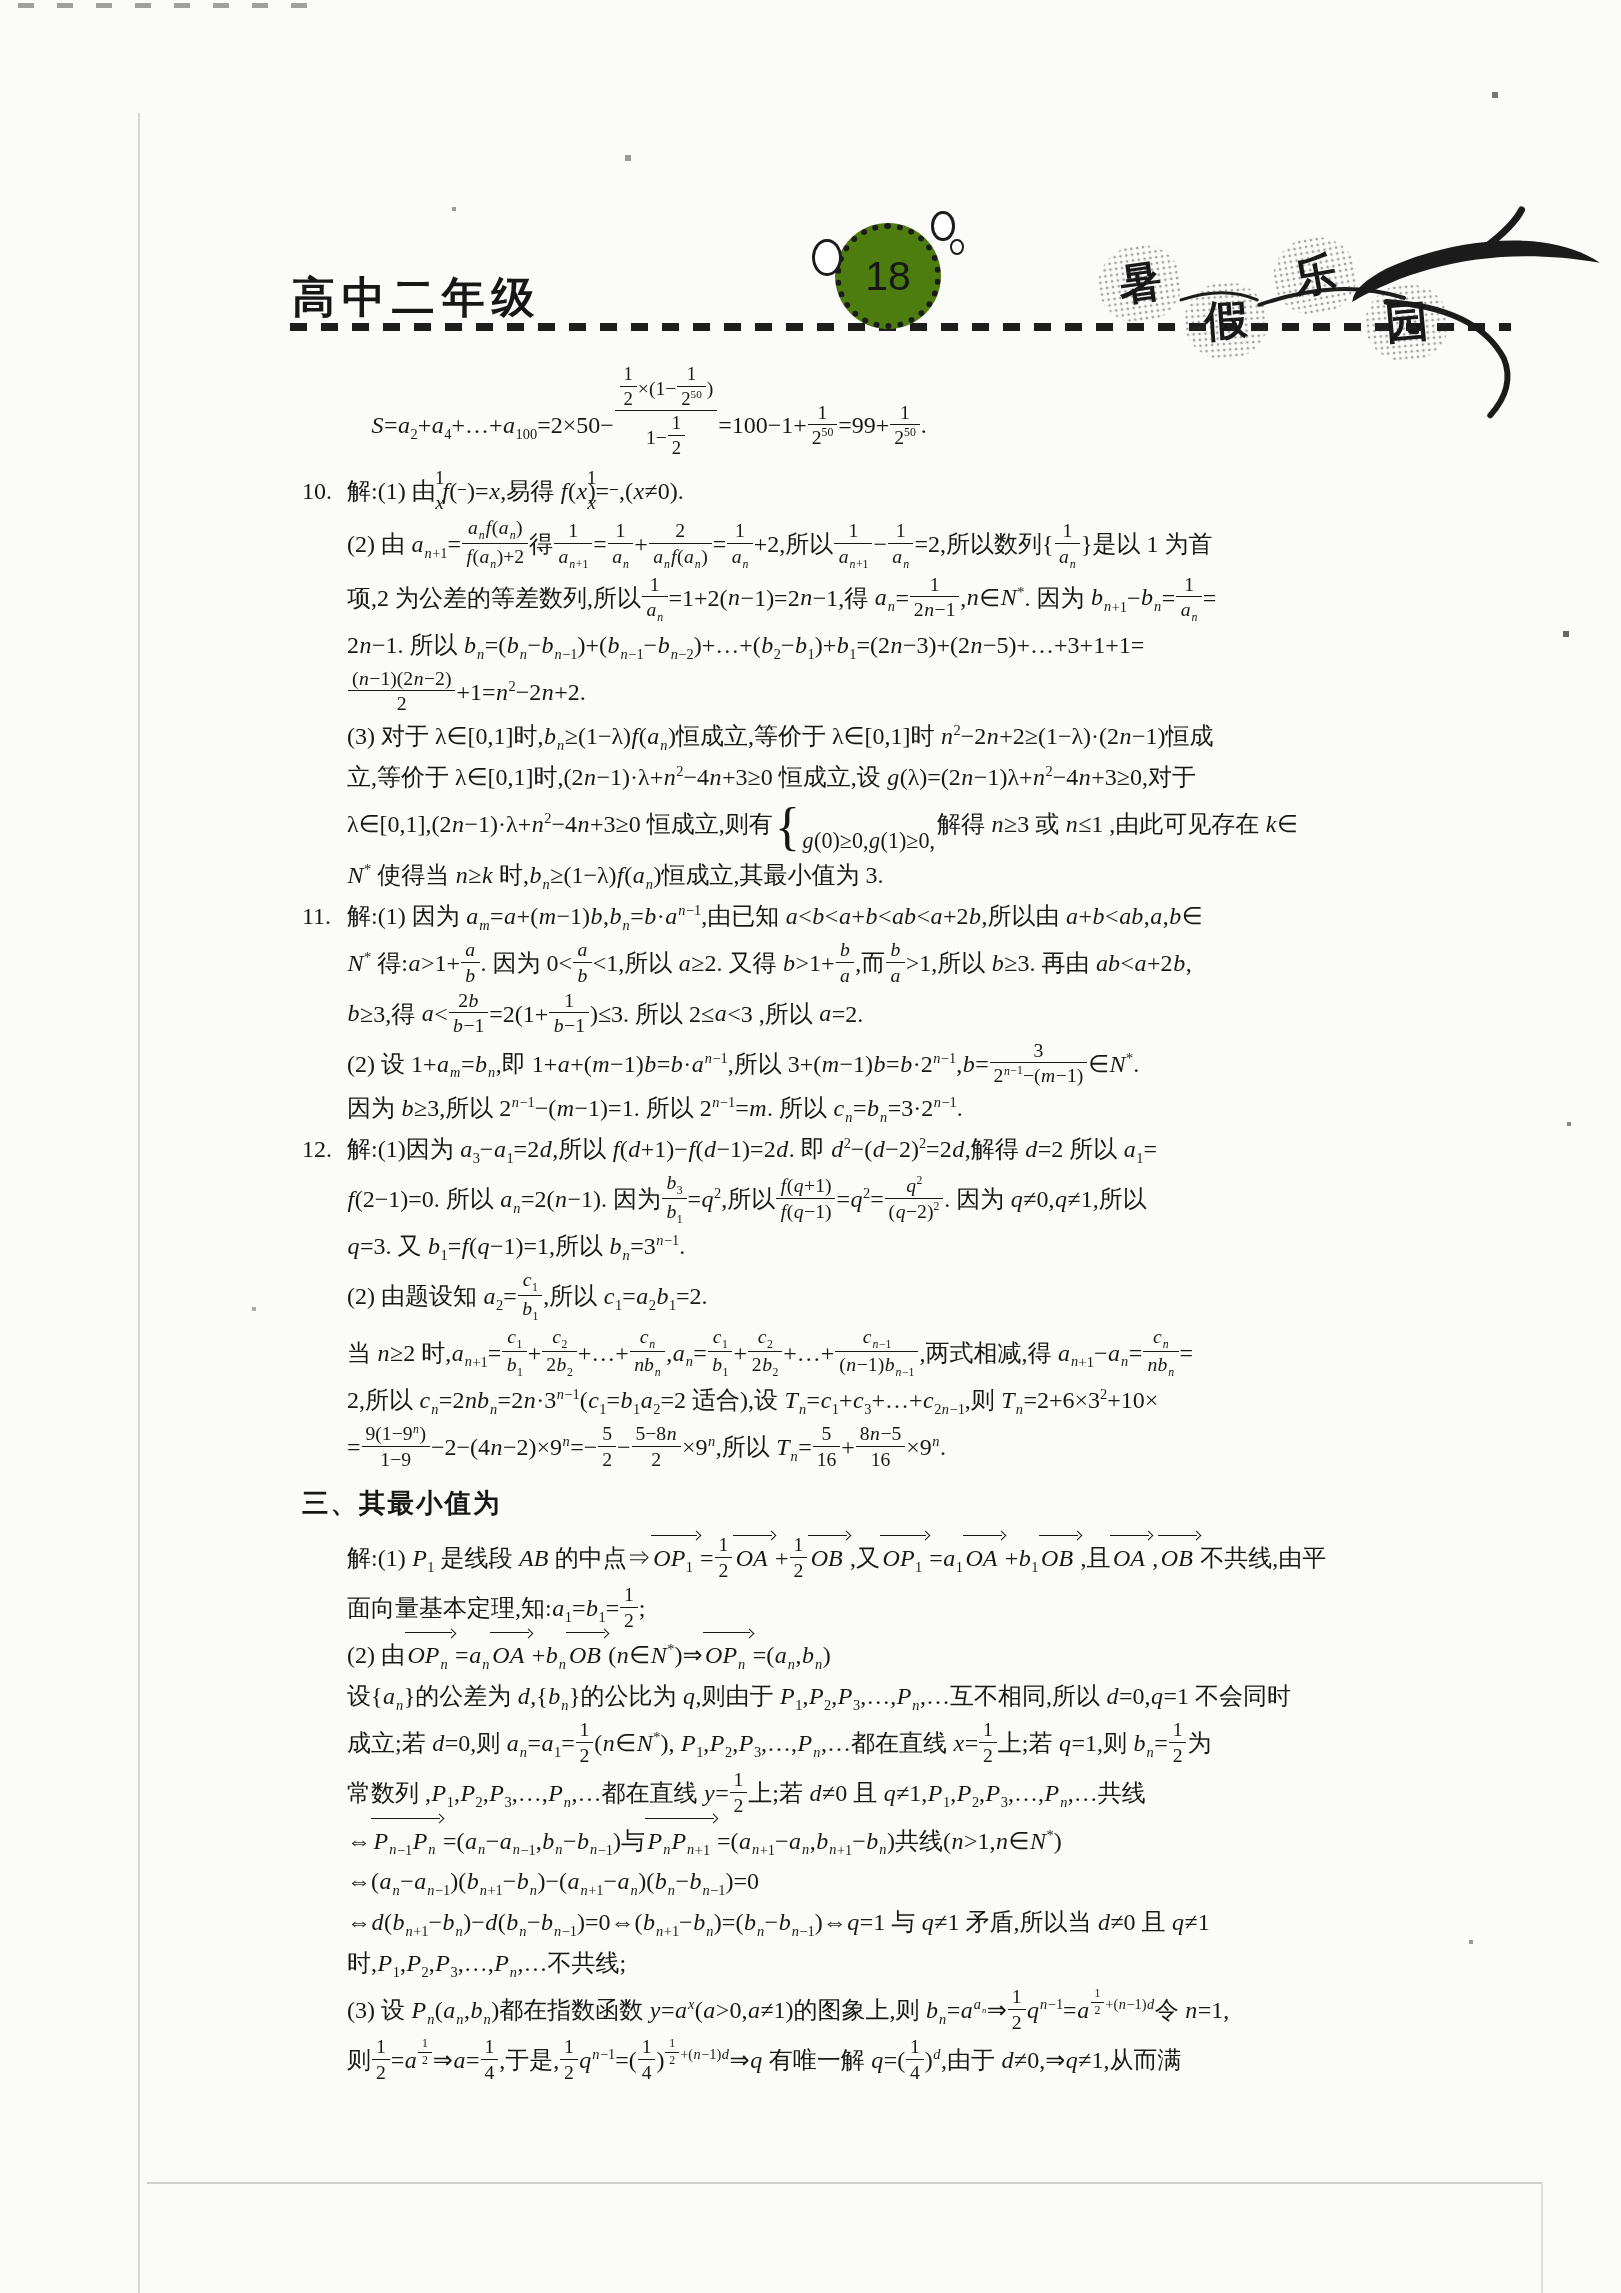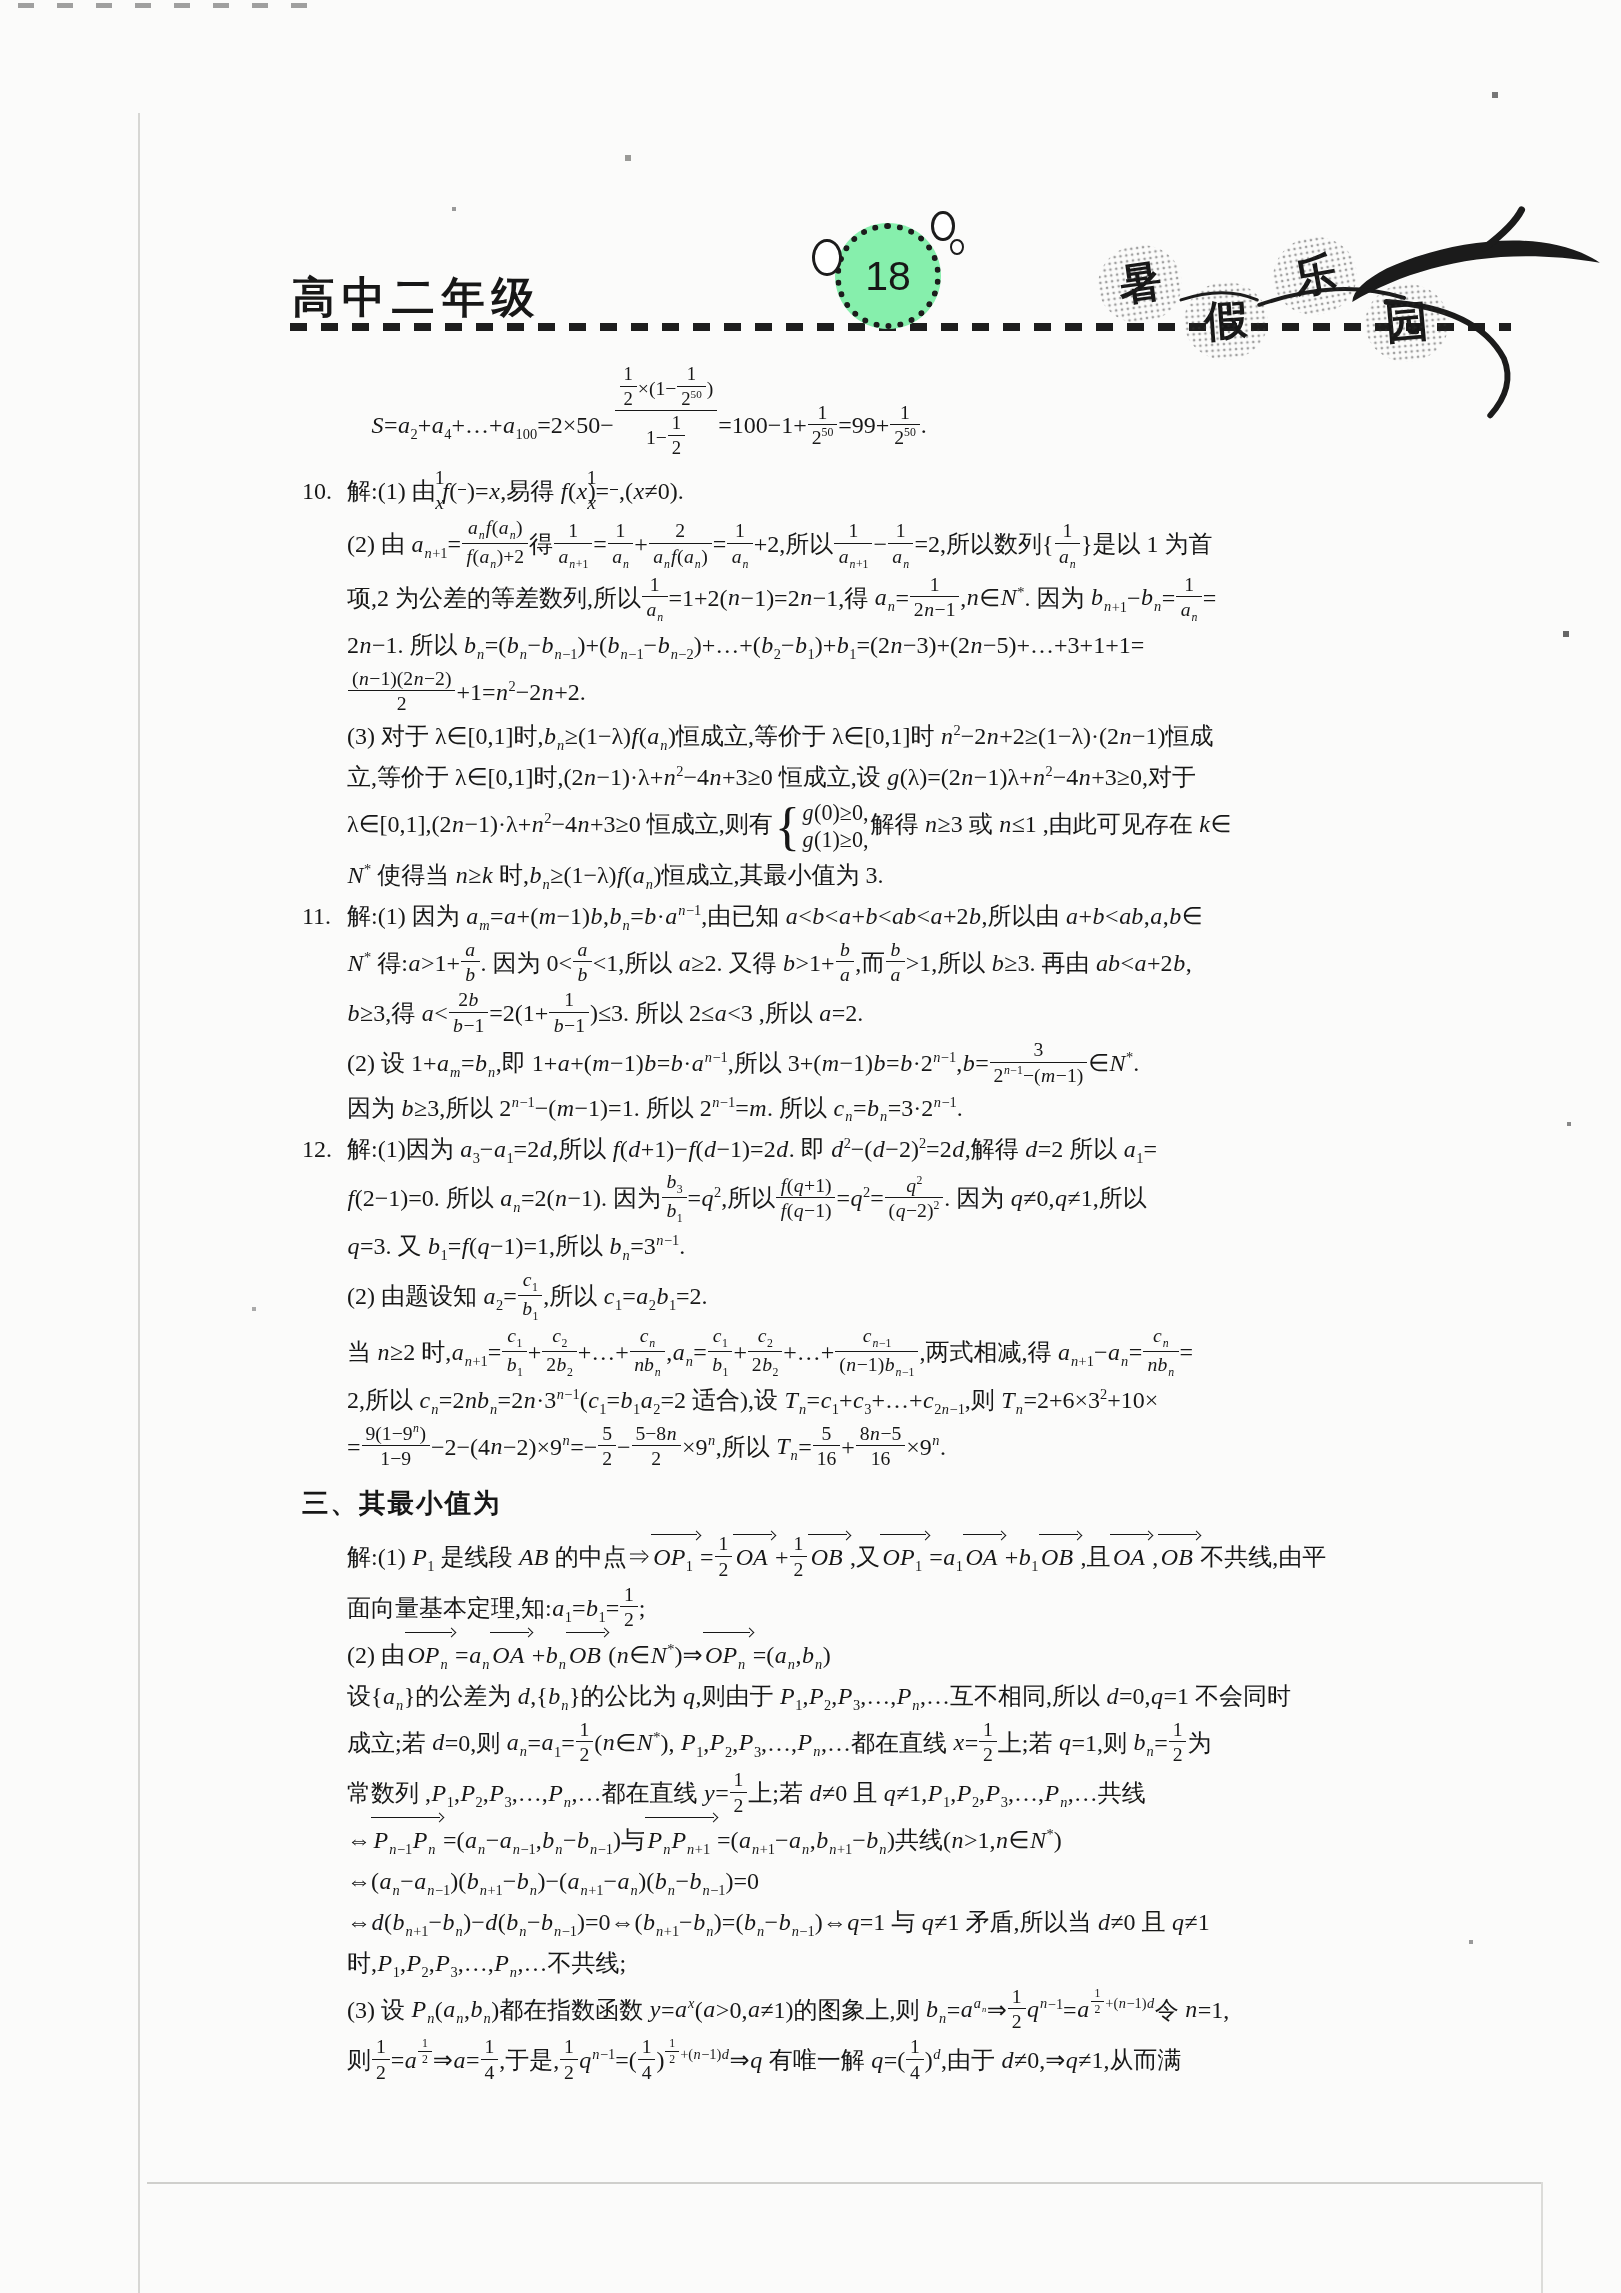--- a/index.html
+++ b/index.html
@@ -19,21 +19,21 @@
                887px 235px 0 1px #888,1565px 633px 0 2px #666,1568px 1123px 0 1px #888,
                253px 1308px 0 1px #aaa,1470px 1941px 0 1px #999;}
 
   
   .grade{position:absolute;left:292px;top:269px;font-size:43px;font-weight:700;
     font-family:Liberation Sans, sans-serif;letter-spacing:6.9px;}
   .rule{position:absolute;left:290px;top:323px;width:1221px;height:7.8px;
     background:repeating-linear-gradient(90deg,#1d1d1d 0 16.7px,transparent 16.7px 31px);}
   .badge{position:absolute;left:835px;top:223px;width:94px;height:94px;border:6.9px dotted #1c1c1c;
     border-radius:50%;display:flex;align-items:center;justify-content:center;
-    font-size:41px;font-family:"Liberation Sans",sans-serif;background:#86efac;z-index:2;}
+    font-size:41px;font-family:"Liberation Sans",sans-serif;background:#4d7c0f;z-index:2;}
   .badge::before{content:"";position:absolute;left:-29px;top:9.8px;width:23.5px;height:31px;
     border:3.9px solid #1c1c1c;border-radius:50%;background:#fff;}
   .badge::after{content:"";position:absolute;right:-19.6px;top:-17.6px;width:17.6px;height:23.5px;
     border:3.9px solid #1c1c1c;border-radius:50%;background:#fff;}
   .badge .sat2{position:absolute;right:-29px;top:9.8px;width:9.8px;height:11.8px;
     border:2.9px solid #1c1c1c;border-radius:50%;background:#fff;}
 
   .logo{position:absolute;left:1063px;top:204px;width:555px;height:231px;z-index:1;}
   .logo svg{position:absolute;left:0;top:0;}
   .lchar{position:absolute;width:80px;height:74px;display:flex;align-items:center;justify-content:center;
@@ -61,21 +61,21 @@
   .frac .frac{font-size:.95em;vertical-align:-0.5em;}
   .fn{display:block;padding:0 3.9px 1px;border-bottom:1.7px solid currentColor;}
   .fd{display:block;padding:1px 3.9px 0;}
   sup .frac, sub .frac{vertical-align:-0.4em;}
   .vec{display:inline-block;position:relative;padding:2.9px 6.9px 0 2px;}
   .vec::before{content:"";position:absolute;left:0;right:2.9px;top:-1px;border-top:1.8px solid currentColor;}
   .vec::after{content:"";position:absolute;right:0;top:-3.9px;width:5.9px;height:5.9px;
     border-top:1.8px solid currentColor;border-right:1.8px solid currentColor;transform:rotate(45deg);}
   .cases{display:inline-flex;align-items:center;vertical-align:middle;margin:0 2px;}
   .cases .brace{font-size:2.2em;font-weight:400;line-height:.9;margin-right:2px;}
-  .cases .col{display:flex;flex-direction:column;line-height:1.25;font-size:.92em;}
+  .cases .col{display:flex;line-height:1.25;font-size:.92em;margin-top:28px;}
 </style>
 </head>
 <body>
 
 <div class="top-marks"></div>
 <div class="edge-left"></div>
 <div class="edge-bottom"></div>
 <div class="edge-rb"></div>
 <div class="specks"></div>
 

